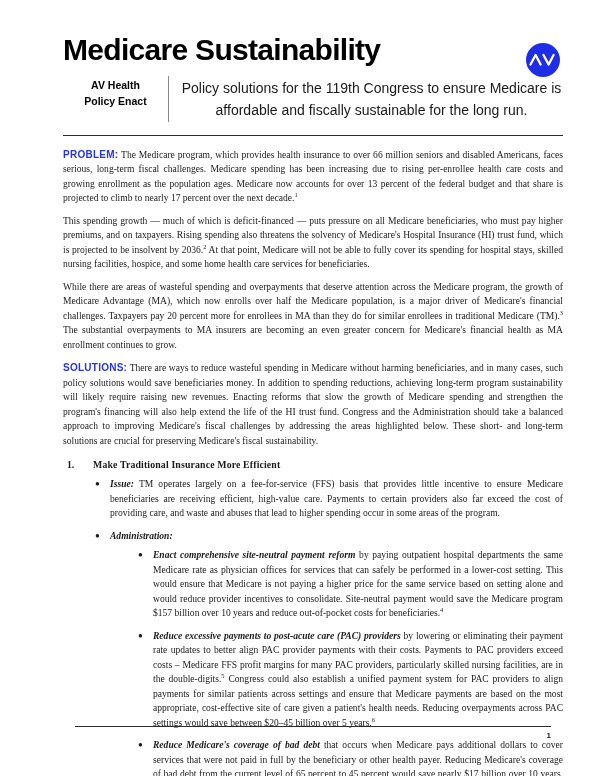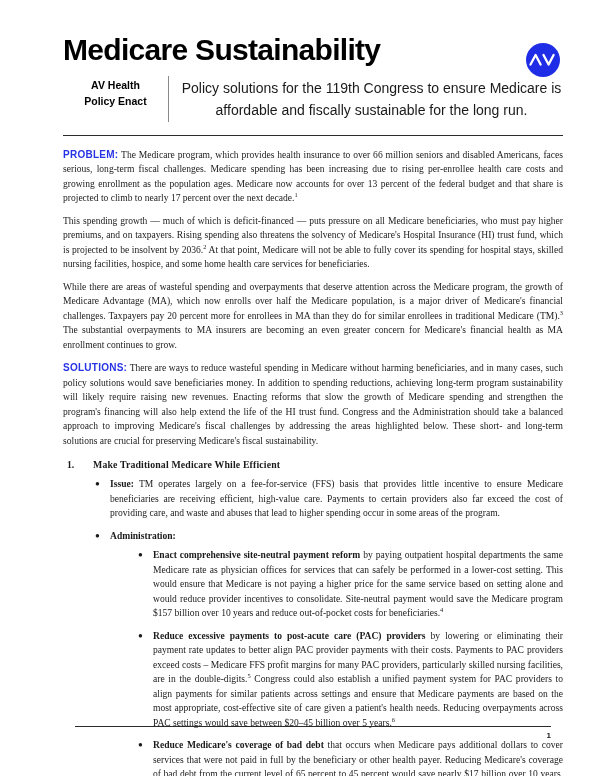--- a/index.html
+++ b/index.html
@@ -147,21 +147,21 @@
   }
   li.bullet > .dot {
     position: absolute;
     left: 2px;
     top: 0;
     font-size: 8px;
     line-height: 1.75;
     color: #1a1a1a;
   }
   li.bullet.tight { margin-bottom: 5px; }
-  li.bullet .lead { font-weight: bold; }
+  li.bullet .lead { font-weight: bold; font-style: italic; }
 
   
   .footer {
     position: absolute;
     left: 36px;
     right: 36px;
     bottom: 36px;
   }
   .footer-rule {
     border: 0;
@@ -208,21 +208,21 @@
     <p class="para"><span class="kicker">PROBLEM:</span><span> The Medicare program, which provides health insurance to over 66 million seniors and disabled Americans, faces serious, long-term fiscal challenges. Medicare spending has been increasing due to rising per-enrollee health care costs and growing enrollment as the population ages. Medicare now accounts for over 13 percent of the federal budget and that share is projected to climb to nearly 17 percent over the next decade.</span><sup>1</sup></p>
 
     <p class="para"><span>This spending growth — much of which is deficit-financed — puts pressure on all Medicare beneficiaries, who must pay higher premiums, and on taxpayers. Rising spending also threatens the solvency of Medicare's Hospital Insurance (HI) trust fund, which is projected to be insolvent by 2036.</span><sup>2</sup><span> At that point, Medicare will not be able to fully cover its spending for hospital stays, skilled nursing facilities, hospice, and some home health care services for beneficiaries.</span></p>
 
     <p class="para"><span>While there are areas of wasteful spending and overpayments that deserve attention across the Medicare program, the growth of Medicare Advantage (MA), which now enrolls over half the Medicare population, is a major driver of Medicare's financial challenges. Taxpayers pay 20 percent more for enrollees in MA than they do for similar enrollees in traditional Medicare (TM).</span><sup>3</sup><span> The substantial overpayments to MA insurers are becoming an even greater concern for Medicare's financial health as MA enrollment continues to grow.</span></p>
 
     <p class="para"><span class="kicker">SOLUTIONS:</span><span> There are ways to reduce wasteful spending in Medicare without harming beneficiaries, and in many cases, such policy solutions would save beneficiaries money. In addition to spending reductions, achieving long-term program sustainability will likely require raising new revenues. Enacting reforms that slow the growth of Medicare spending and strengthen the program's financing will also help extend the life of the HI trust fund. Congress and the Administration should take a balanced approach to improving Medicare's fiscal challenges by addressing the areas highlighted below. These short- and long-term solutions are crucial for preserving Medicare's fiscal sustainability.</span></p>
 
     <div class="section-num">
       <span class="num">1.</span>
-      <span class="heading">Make Traditional Medicare While Efficient</span>
+      <span class="heading">Make Traditional Insurance More Efficient</span>
     </div>
 
     <ul class="level1">
 
       <li class="bullet">
         <span class="dot">●</span>
         <span class="lead">Issue:</span><span> TM operates largely on a fee-for-service (FFS) basis that provides little incentive to ensure Medicare beneficiaries are receiving efficient, high-value care. Payments to certain providers also far exceed the cost of providing care, and waste and abuses that lead to higher spending occur in some areas of the program.</span>
       </li>
 
       <li class="bullet tight">

